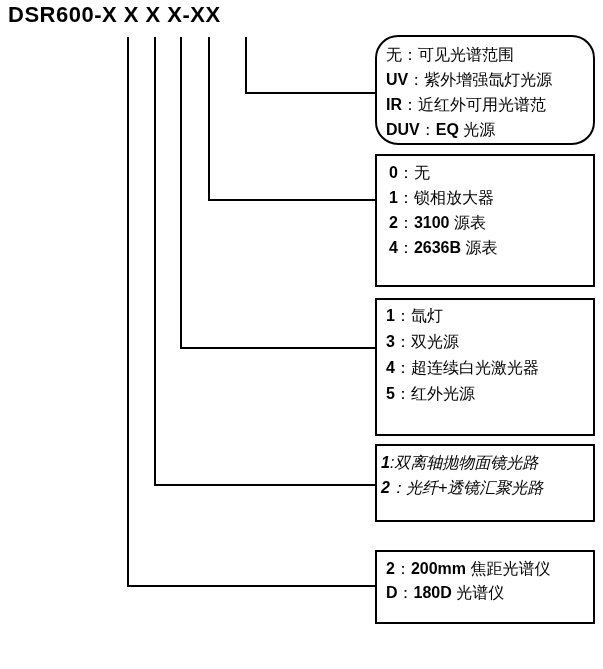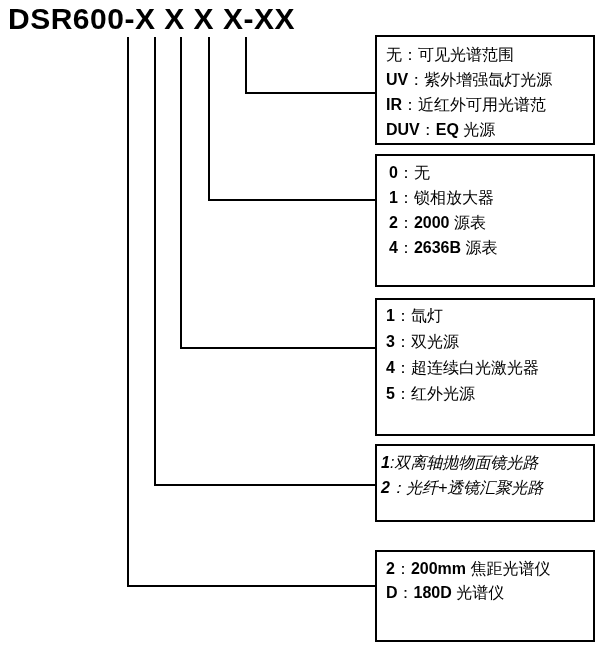--- a/index.html
+++ b/index.html
@@ -13,21 +13,21 @@
     height: 669px;
     background: #ffffff;
     font-family: "Liberation Sans", sans-serif;
     color: #000000;
     overflow: hidden;
   }
   .title {
     position: absolute;
     left: 8px;
     top: 2px;
-    font-size: 30px;
+    font-size: 22px;
     font-weight: bold;
     letter-spacing: 0.5px;
     white-space: nowrap;
     color: #000000;
   }
   #connectors {
     position: absolute;
     left: 0;
     top: 0;
   }
@@ -41,21 +41,21 @@
     font-size: 16px;
     padding: 4px 4px 0 9px;
     overflow: hidden;
   }
   .option-line {
     white-space: nowrap;
     color: #000000;
   }
   .option-line b { font-weight: bold; }
   .b1 .option-line { line-height: 25px; }
-  .b1 { padding-top: 5px; }
+  .b1 { padding-top: 5px; border-radius: 23px; }
   .b2 .option-line { line-height: 25px; }
   .b3 .option-line { line-height: 26px; }
   .b3 { padding-top: 3px; }
   .b4 .option-line { line-height: 25px; }
   .b4 { padding-left: 4px; }
   .b5 .option-line { line-height: 24px; }
   .b5 { padding-top: 5px; }
 </style>
 </head>
 <body>
@@ -75,34 +75,34 @@
   <div class="option-box b1" style="top:35px;  height:110px;">
       <div class="option-line">无：可见光谱范围</div>
       <div class="option-line"><b>UV</b>：紫外增强氙灯光源</div>
       <div class="option-line"><b>IR</b>：近红外可用光谱范</div>
       <div class="option-line"><b>DUV</b>：<b>EQ</b> 光源</div>
     </div>
 
   <div class="option-box b2" style="top:154px; height:133px;padding-left:12px;">
       <div class="option-line"><b>0</b>：无</div>
       <div class="option-line"><b>1</b>：锁相放大器</div>
-      <div class="option-line"><b>2</b>：<b>2000</b> 源表</div>
+      <div class="option-line"><b>2</b>：<b>3100</b> 源表</div>
       <div class="option-line"><b>4</b>：<b>2636B</b> 源表</div>
     </div>
 
   <div class="option-box b3" style="top:298px; height:138px;">
       <div class="option-line"><b>1</b>：氙灯</div>
       <div class="option-line"><b>3</b>：双光源</div>
       <div class="option-line"><b>4</b>：超连续白光激光器</div>
       <div class="option-line"><b>5</b>：红外光源</div>
     </div>
 
   <div class="option-box b4" style="top:444px; height:78px;font-style:italic;">
       <div class="option-line"><b>1</b>:双离轴抛物面镜光路</div>
       <div class="option-line"><b>2</b>：光纤+透镜汇聚光路</div>
     </div>
 
-  <div class="option-box b5" style="top:550px; height:92px;">
+  <div class="option-box b5" style="top:550px; height:74px;">
       <div class="option-line"><b>2</b>：<b>200mm</b> 焦距光谱仪</div>
       <div class="option-line"><b>D</b>：<b>180D</b> 光谱仪</div>
     </div>
 
 </div>
 
 </body></html>

